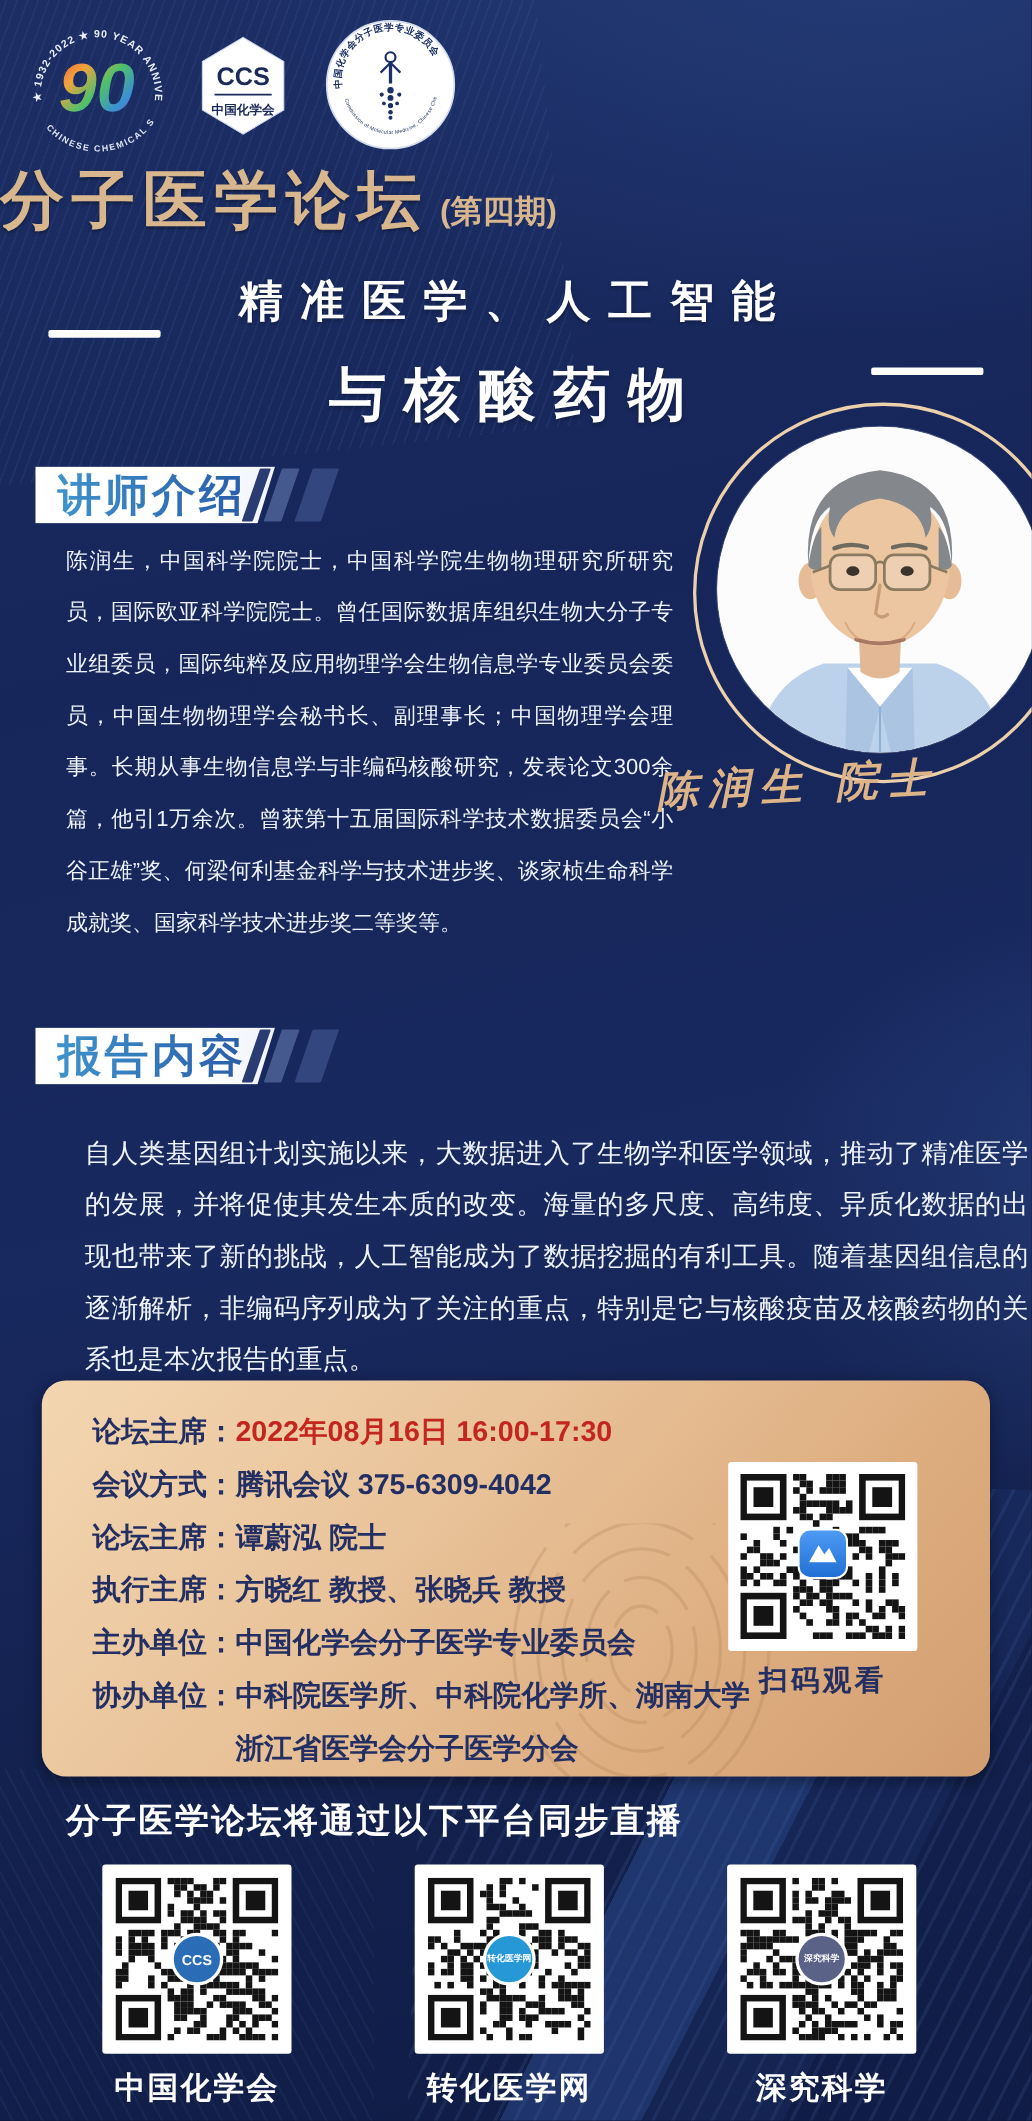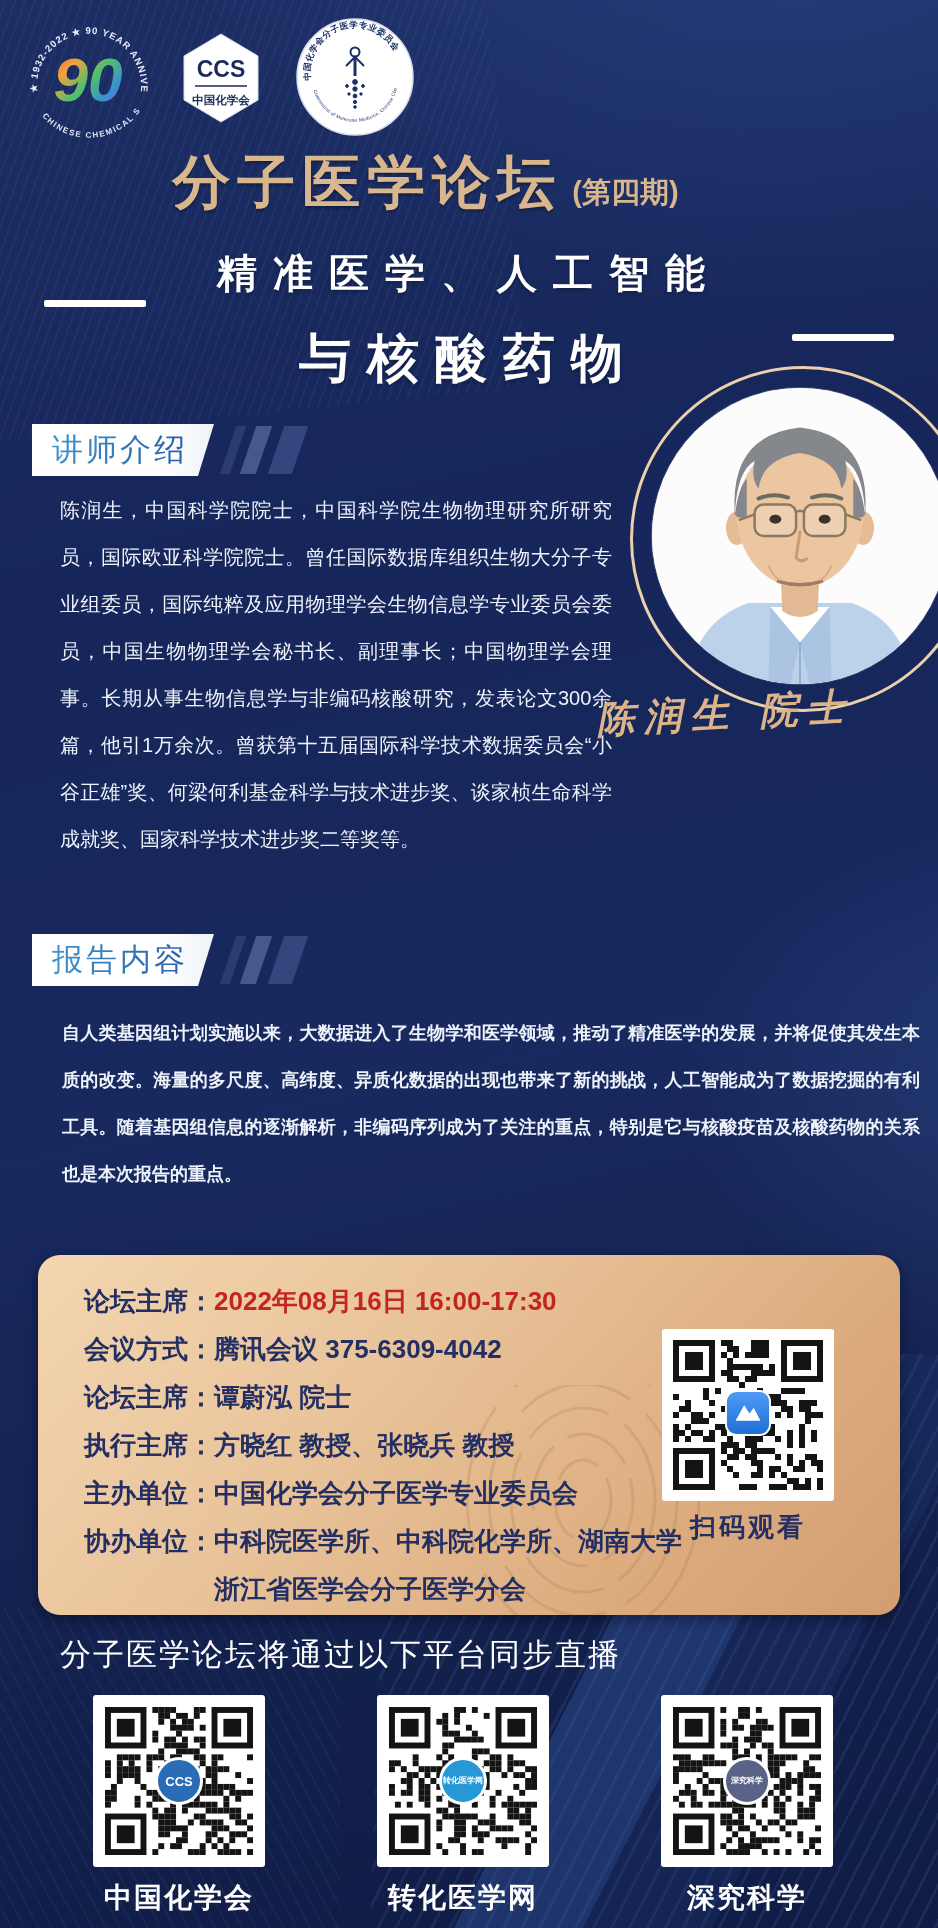--- a/index.html
+++ b/index.html
@@ -21,48 +21,48 @@
       repeating-linear-gradient(115deg,rgba(120,160,230,.10) 0 3px,transparent 3px 16px);
     transform:rotate(2deg);}
   .tex-bl{left:-80px;bottom:-60px;width:420px;height:380px;
     background:repeating-linear-gradient(62deg,rgba(120,160,230,.06) 0 2px,transparent 2px 12px);}
   
   .logo{position:absolute;}
   .logo-anniv{left:16px;top:12px;width:146px;height:128px;}
   .logo-ccs{left:180px;top:32px;width:82px;height:92px;}
   .logo-mm{left:294px;top:16px;width:122px;height:122px;}
   
-  .title-row{position:absolute;left:0;top:144px;width:851px;text-align:center;white-space:nowrap;}
+  .title-row{position:absolute;left:0;top:144px;width:851px;white-space:nowrap;}
   .title-main{font-size:58px;font-weight:bold;letter-spacing:7px;color:#d9b78e;
     text-shadow:0 2px 3px rgba(0,0,0,.35);}
   .title-issue{font-size:29px;font-weight:bold;color:#d9b78e;margin-left:10px;}
   .subtitle1{position:absolute;left:0;top:246px;width:938px;text-align:center;
     font-size:40px;font-weight:bold;color:#fff;letter-spacing:16px;text-shadow:0 2px 4px rgba(0,0,0,.3);}
   .subtitle2{position:absolute;left:0;top:324px;width:938px;text-align:center;
     font-size:52px;font-weight:bold;color:#fff;letter-spacing:16px;text-shadow:0 2px 4px rgba(0,0,0,.3);}
   .dash{position:absolute;height:7px;width:102px;background:#fff;border-radius:2px;}
   .dash-l{left:44px;top:300px;}
   .dash-r{left:792px;top:334px;}
   
   .sec-wrap{position:absolute;height:52px;}
   .sec-box{position:absolute;left:0;top:0;height:52px;padding:0 26px 0 20px;display:flex;align-items:center;
     background:linear-gradient(90deg,#ffffff 70%,#eef2f8 100%);
     clip-path:polygon(0 0,100% 0,calc(100% - 16px) 100%,0 100%);
     box-shadow:0 3px 8px rgba(0,0,0,.35);}
-  .sec-text{font-size:31px;font-weight:normal;letter-spacing:3px;
+  .sec-text{font-size:40px;font-weight:bold;letter-spacing:3px;
     background:linear-gradient(90deg,#3e93cc,#2a5da9);-webkit-background-clip:text;background-clip:text;color:transparent;}
   .sl{position:absolute;top:2px;height:48px;transform:skewX(-19deg);border-radius:1px;}
   .sl1{width:10px;background:#2b3c72;}
   .sl2{width:16px;background:#46598f;}
   .sl3{width:24px;background:#33477e;}
   
   .bio{position:absolute;left:60px;top:487px;width:552px;font-size:20px;line-height:47px;
     color:#eef2fa;font-weight:normal;text-align:justify;margin:0;}
-  .report-body{position:absolute;left:60px;top:1008px;width:858px;font-size:18px;line-height:47px;
-    color:#eef2fa;font-weight:bold;text-align:justify;margin:2px;}
+  .report-body{position:absolute;left:60px;top:1008px;width:858px;font-size:24px;line-height:47px;
+    color:#eef2fa;font-weight:normal;text-align:justify;margin:17px;}
   
   .port-ring{position:absolute;left:630px;top:366px;width:340px;height:340px;border-radius:50%;
     border:3px solid #ecd0ab;}
   .port-circle{position:absolute;left:652px;top:388px;width:296px;height:296px;border-radius:50%;
     overflow:hidden;background:#fbfbfb;box-shadow:0 0 0 1px rgba(255,255,255,.2);}
   .signature{position:absolute;left:540px;top:688px;width:370px;text-align:center;
     font-family:"DejaVu Serif",serif;font-style:italic;font-weight:bold;font-size:38px;
     letter-spacing:9px;color:#ddb488;transform:rotate(-3deg);}
   
   .ibox{position:absolute;left:38px;top:1255px;width:862px;height:360px;border-radius:22px;
@@ -75,21 +75,21 @@
   .ib-label{flex:none;}
   .ib-val.red{color:#c3251f;}
   .fingerprint{position:absolute;left:410px;top:130px;opacity:.20;}
   .qr-main{position:absolute;left:662px;top:1329px;width:172px;height:172px;background:#fff;
     border-radius:3px;padding:11px;box-sizing:border-box;}
   .qr{width:100%;height:100%;}
   .qr-logo-center{position:absolute;left:50%;top:50%;transform:translate(-50%,-50%);}
   .qr-caption{position:absolute;left:662px;top:1510px;width:172px;text-align:center;
     font-size:26px;font-weight:bold;color:#232f63;letter-spacing:3px;}
   
-  .live-title{position:absolute;left:60px;top:1634px;font-size:31px;font-weight:normal;color:#fff;letter-spacing:2px;}
+  .live-title{position:absolute;left:60px;top:1634px;font-size:31px;font-weight:bold;color:#fff;letter-spacing:2px;}
   .plat{position:absolute;top:1695px;width:172px;}
   .p0{left:93px;}.p1{left:377px;}.p2{left:661px;}
   .plat-card{position:relative;width:172px;height:172px;background:#fff;border-radius:3px;
     padding:12px;box-sizing:border-box;}
   .plat-logo{width:48px;height:48px;border-radius:50%;border:3px solid #fff;box-sizing:border-box;
     display:flex;align-items:center;justify-content:center;text-align:center;
     color:#fff;font-weight:bold;font-size:13px;line-height:1.0;overflow:hidden;}
   .plat-logo.small{font-size:8px;}
   .plat-name{margin-top:12px;text-align:center;font-size:28px;font-weight:bold;color:#fff;letter-spacing:2px;}
 </style>

